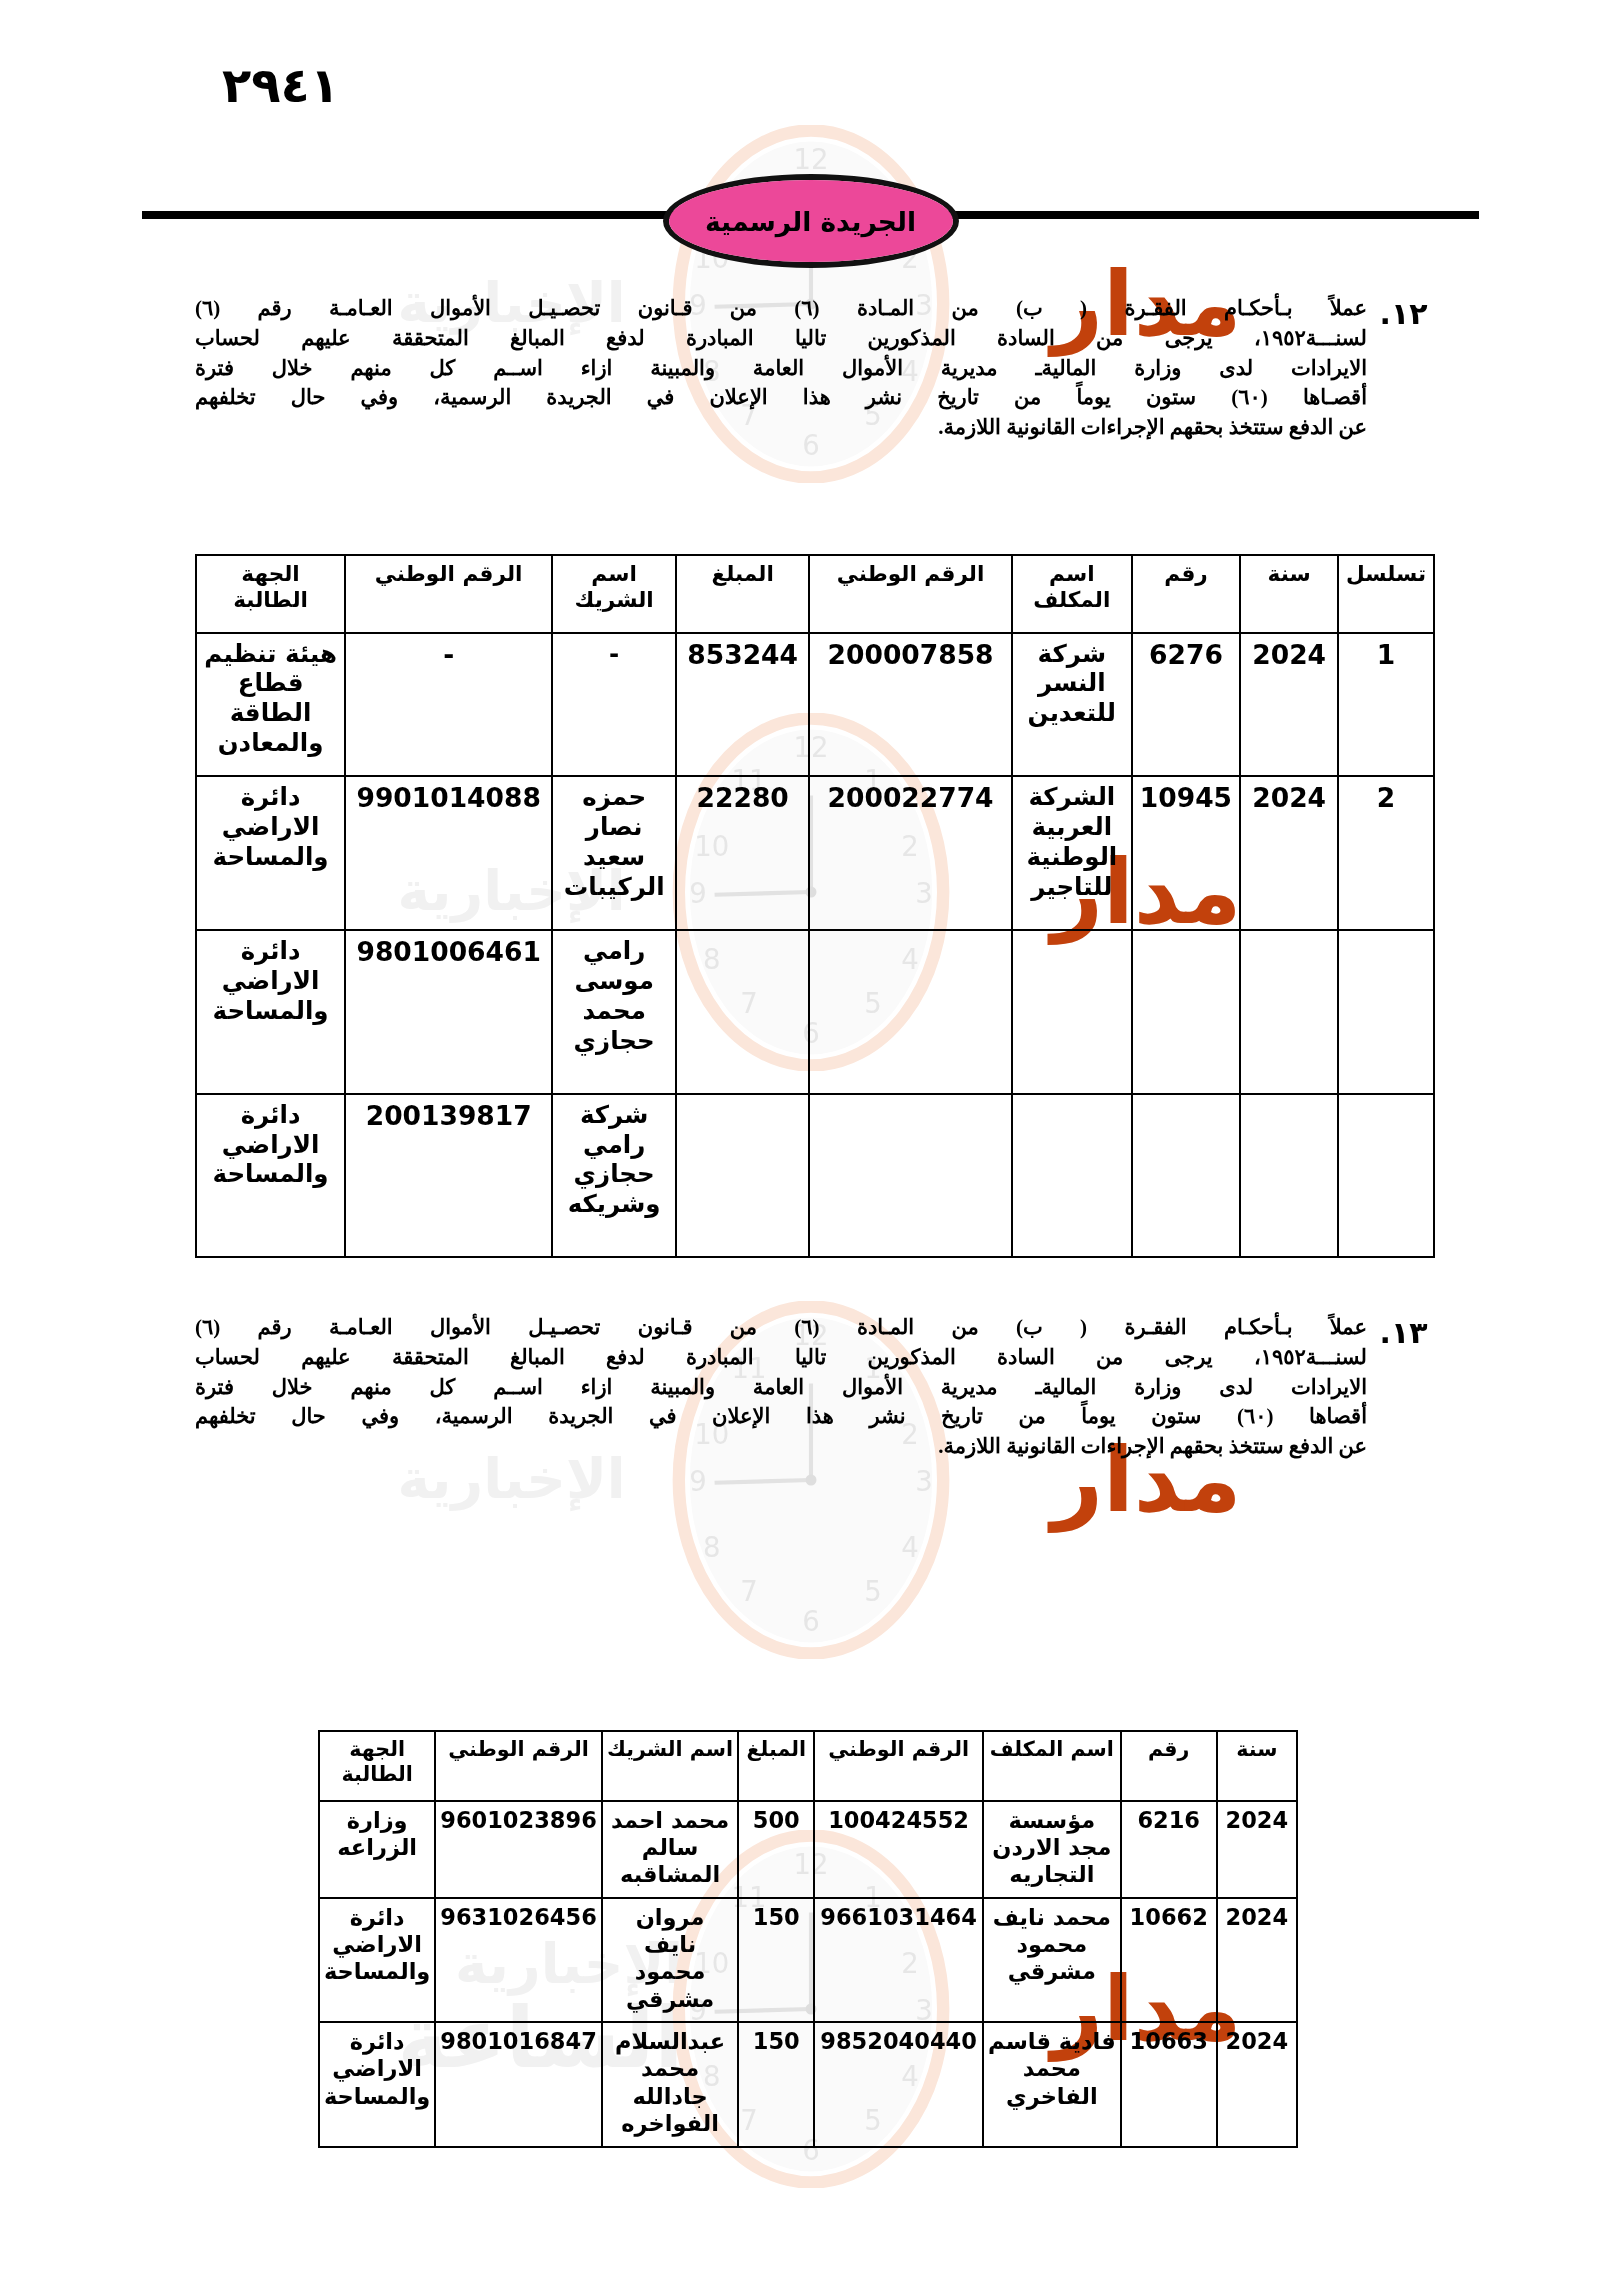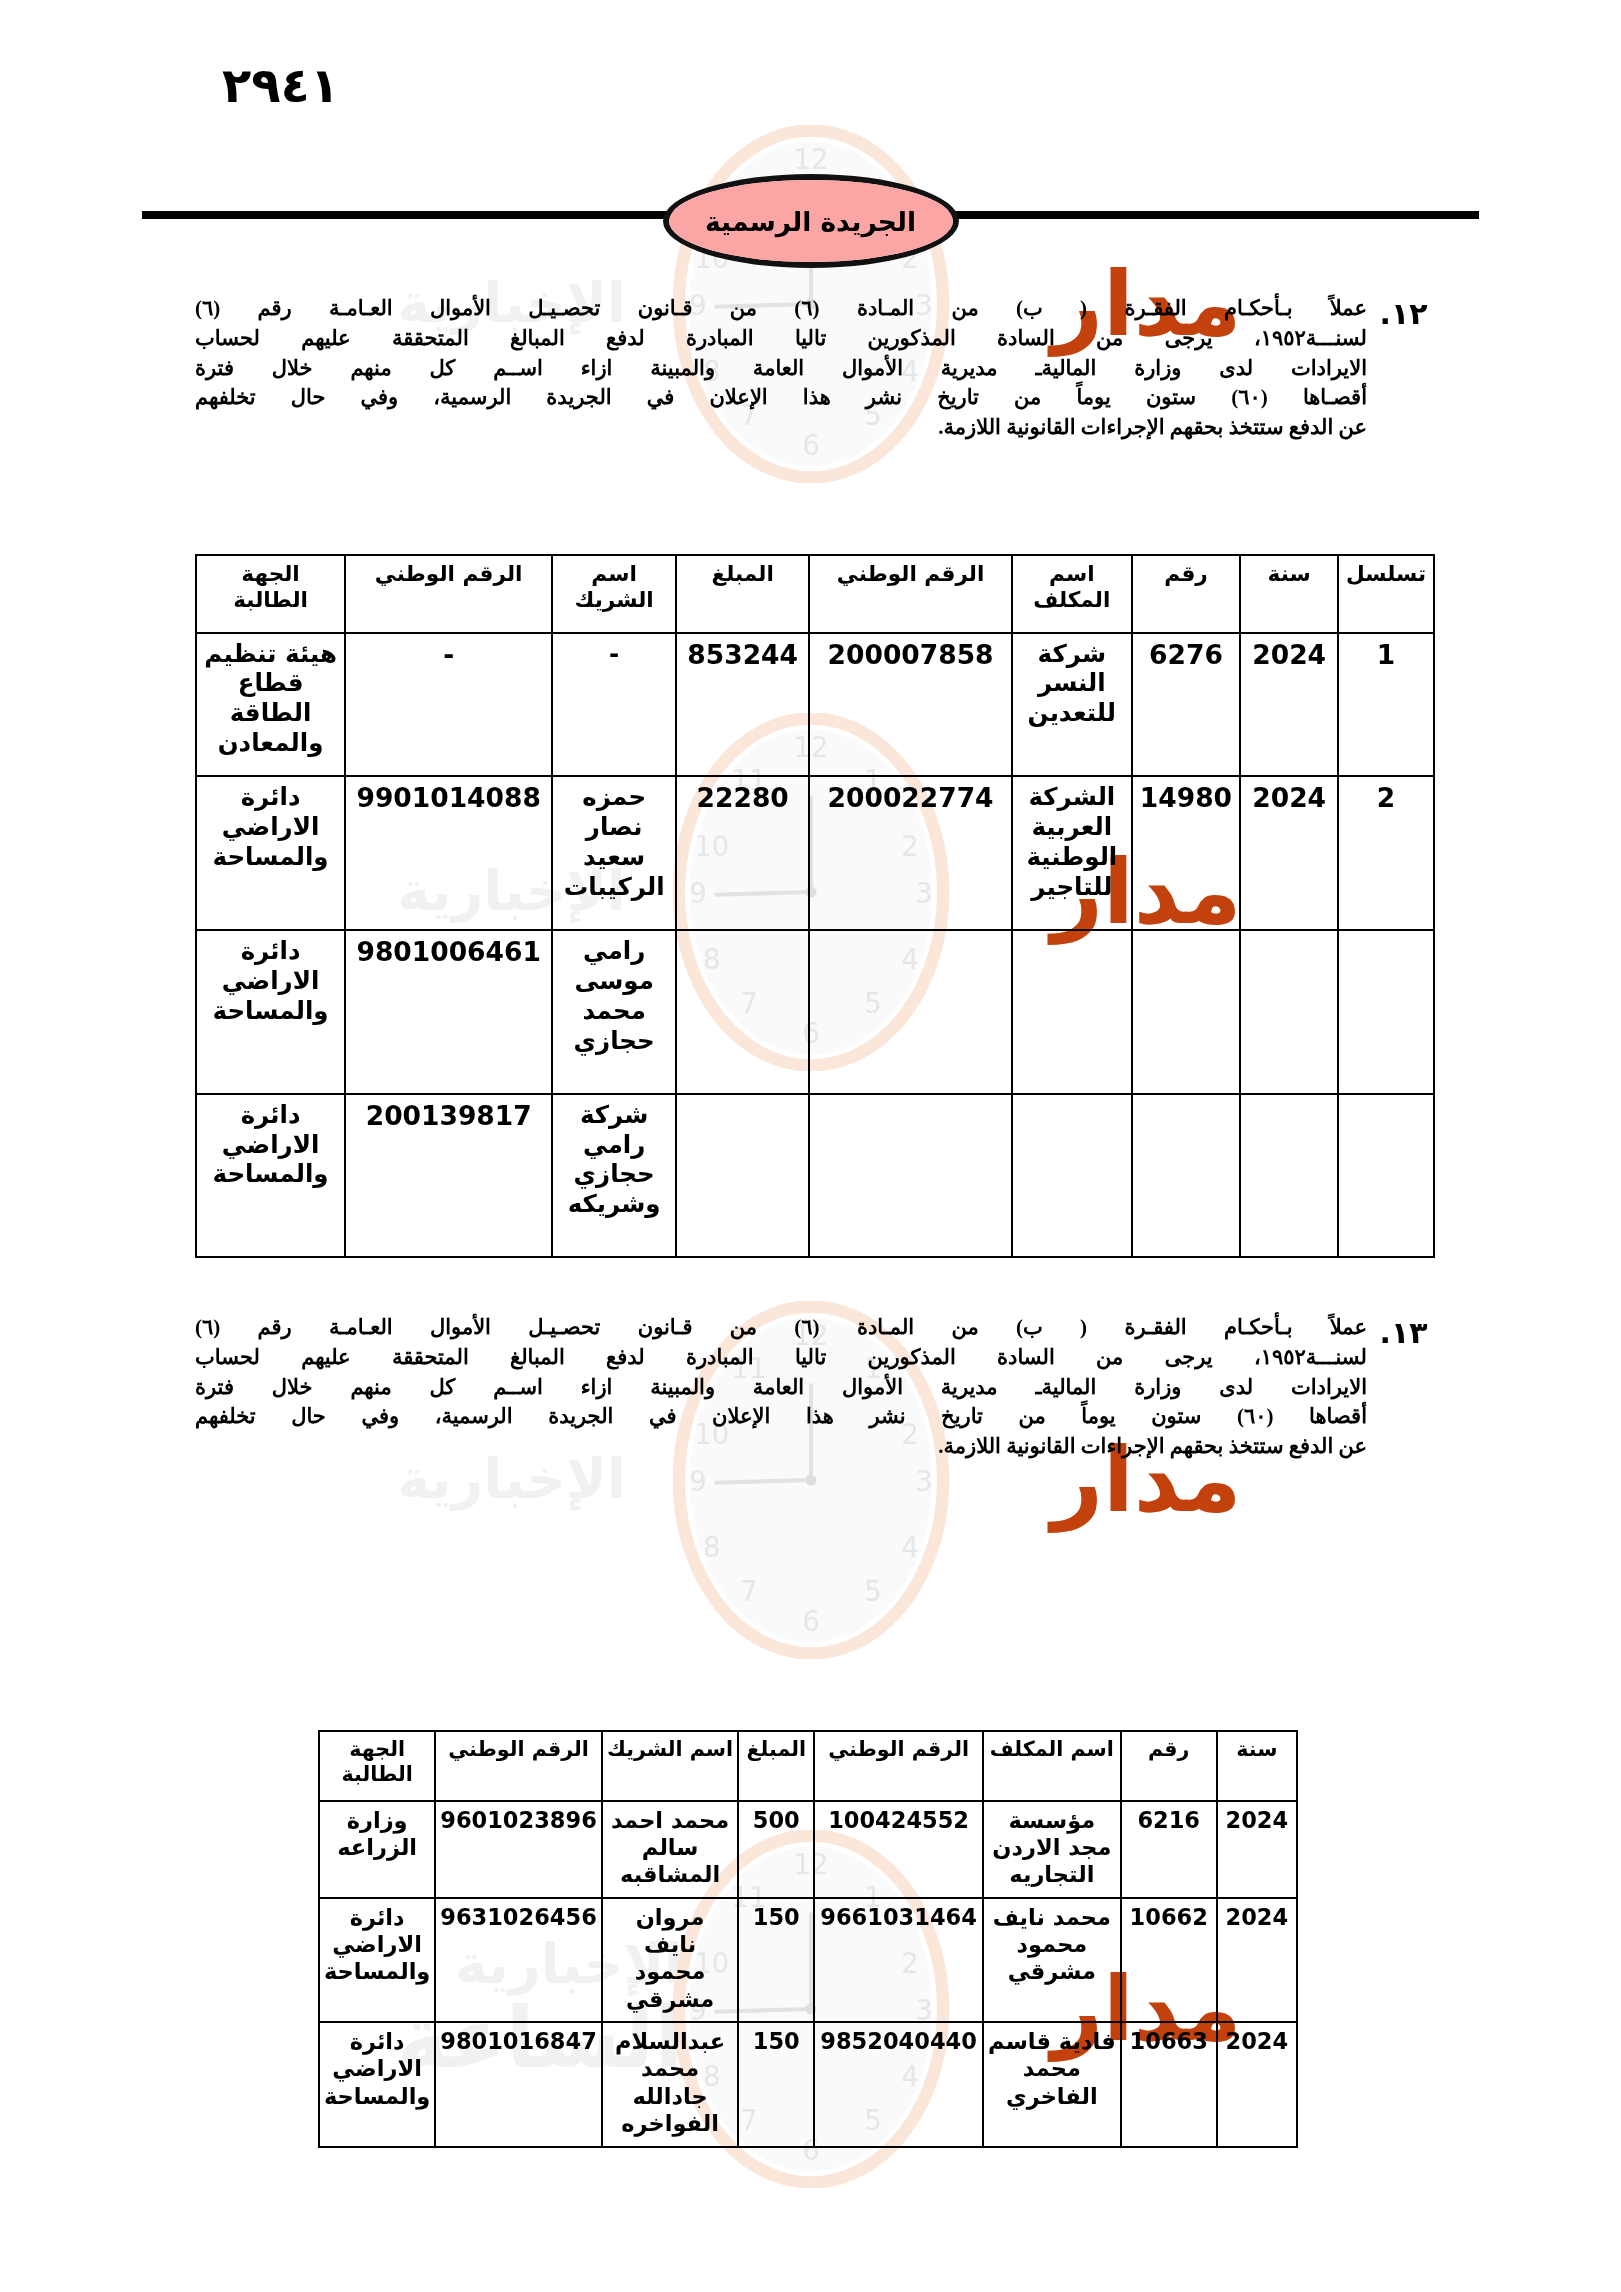--- a/index.html
+++ b/index.html
@@ -106,21 +106,21 @@
     width: 284px;
     height: 82px;
     border: 6.9px solid #111;
     border-radius: 50%;
     background: transparent;
     display: flex;
     align-items: center;
     justify-content: center;
   }
   .header-oval-inner {
-    background: #fca5a5;
+    background: #ec4899;
     width: 100%;
     height: 100%;
     border-radius: 50%;
     display: flex;
     align-items: center;
     justify-content: center;
   }
   .header-title {
     font-size: 26.5px;
     font-weight: bold;
@@ -371,21 +371,21 @@
         <td>شركة النسر للتعدين</td>
         <td class="num">200007858</td>
         <td class="num">853244</td>
         <td>-</td>
         <td class="num">-</td>
         <td>هيئة تنظيم قطاع الطاقة والمعادن</td>
       </tr>
       <tr class="r2">
         <td class="num">2</td>
         <td class="num">2024</td>
-        <td class="num">14980</td>
+        <td class="num">10945</td>
         <td>الشركة العربية الوطنية للتاجير</td>
         <td class="num">200022774</td>
         <td class="num">22280</td>
         <td>حمزه نصار سعيد الركيبات</td>
         <td class="num">9901014088</td>
         <td>دائرة الاراضي والمساحة</td>
       </tr>
       <tr class="r3">
         <td class="num"></td>
         <td class="num"></td>

